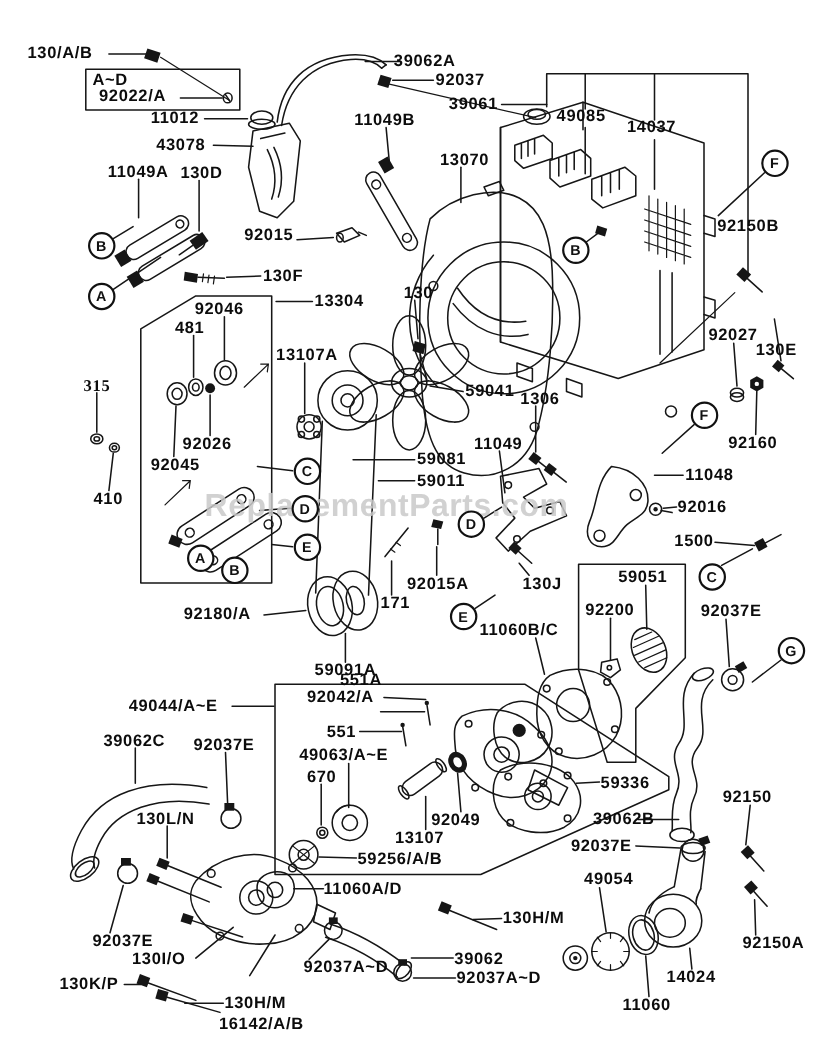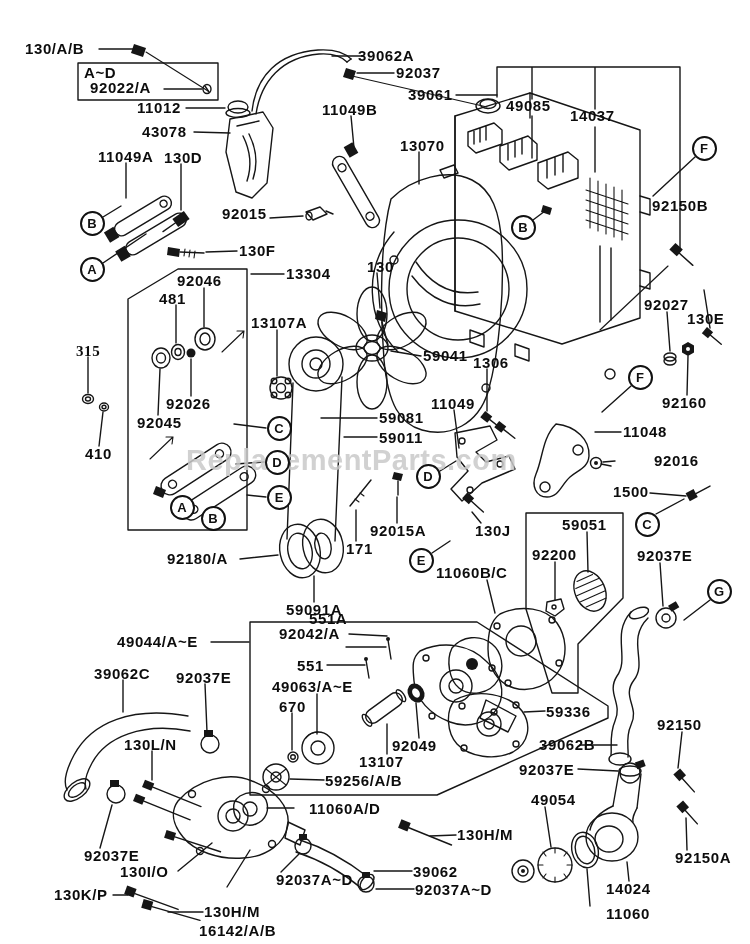--- a/index.html
+++ b/index.html
@@ -522,21 +522,21 @@
     <div class="part-label" style="left: 166px; top: 397px;">92026</div>
     <div class="part-label" style="left: 137px; top: 416px;">92045</div>
     <div class="part-label" style="left: 85px; top: 447px;">410</div>
     <div class="part-label" style="left: 423px; top: 349px;">59041</div>
     <div class="part-label" style="left: 473px; top: 356px;">1306</div>
     <div class="part-label" style="left: 662px; top: 396px;">92160</div>
     <div class="part-label" style="left: 431px; top: 397px;">11049</div>
     <div class="part-label" style="left: 379px; top: 411px;">59081</div>
     <div class="part-label" style="left: 379px; top: 431px;">59011</div>
     <div class="part-label" style="left: 623px; top: 425px;">11048</div>
-    <div class="part-label" style="left: 616px; top: 454px; margin-left: 38px;">92016</div>
+    <div class="part-label" style="left: 616px; top: 454px;">92016</div>
     <div class="part-label" style="left: 613px; top: 485px;">1500</div>
     <div class="part-label" style="left: 370px; top: 524px;">92015A</div>
     <div class="part-label" style="left: 346px; top: 542px;">171</div>
     <div class="part-label" style="left: 475px; top: 524px;">130J</div>
     <div class="part-label" style="left: 562px; top: 518px;">59051</div>
     <div class="part-label" style="left: 532px; top: 548px;">92200</div>
     <div class="part-label" style="left: 637px; top: 549px;">92037E</div>
     <div class="part-label" style="left: 167px; top: 552px;">92180/A</div>
     <div class="part-label" style="left: 436px; top: 566px;">11060B/C</div>
     <div class="part-label" style="left: 286px; top: 603px;">59091A</div>
@@ -544,29 +544,29 @@
     <div class="part-label" style="left: 279px; top: 627px;">92042/A</div>
     <div class="part-label" style="left: 309px; top: 612px;">551A</div>
     <div class="part-label" style="left: 297px; top: 659px;">551</div>
     <div class="part-label" style="left: 272px; top: 680px;">49063/A~E</div>
     <div class="part-label" style="left: 279px; top: 700px;">670</div>
     <div class="part-label" style="left: 94px; top: 667px;">39062C</div>
     <div class="part-label" style="left: 176px; top: 671px;">92037E</div>
     <div class="part-label" style="left: 392px; top: 739px;">92049</div>
     <div class="part-label" style="left: 359px; top: 755px;">13107</div>
     <div class="part-label" style="left: 325px; top: 774px;">59256/A/B</div>
-    <div class="part-label" style="left: 309px; top: 802px;">11060A/D</div>
+    <div class="part-label" style="left: 294px; top: 802px;">11060A/D</div>
     <div class="part-label" style="left: 546px; top: 705px;">59336</div>
     <div class="part-label" style="left: 519px; top: 738px; margin-left: 20px;">39062B</div>
     <div class="part-label" style="left: 657px; top: 718px;">92150</div>
     <div class="part-label" style="left: 519px; top: 763px;">92037E</div>
     <div class="part-label" style="left: 531px; top: 793px;">49054</div>
     <div class="part-label" style="left: 659px; top: 851px; margin-left: 16px;">92150A</div>
     <div class="part-label" style="left: 606px; top: 882px;">14024</div>
-    <div class="part-label" style="left: 566px; top: 907px; margin-left: 40px;">11060</div>
+    <div class="part-label" style="left: 566px; top: 907px;">11060</div>
     <div class="part-label" style="left: 457px; top: 828px;">130H/M</div>
     <div class="part-label" style="left: 124px; top: 738px;">130L/N</div>
     <div class="part-label" style="left: 84px; top: 849px;">92037E</div>
     <div class="part-label" style="left: 120px; top: 865px;">130I/O</div>
     <div class="part-label" style="left: 54px; top: 888px;">130K/P</div>
     <div class="part-label" style="left: 199px; top: 888px; margin-top: 36px;">16142/A/B</div>
     <div class="part-label" style="left: 204px; top: 905px;">130H/M</div>
     <div class="part-label" style="left: 276px; top: 873px;">92037A~D</div>
     <div class="part-label" style="left: 413px; top: 865px;">39062</div>
     <div class="part-label" style="left: 415px; top: 883px;">92037A~D</div>

